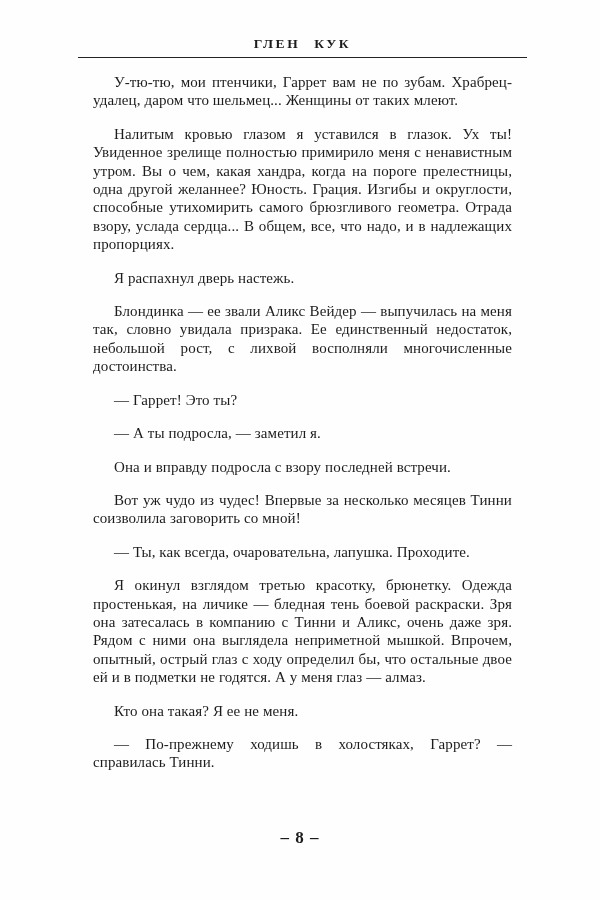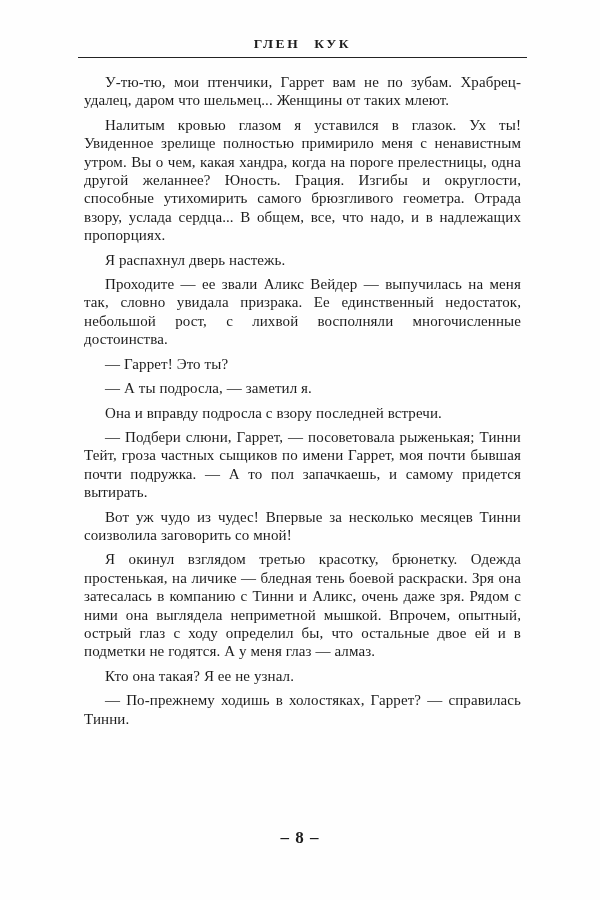--- a/index.html
+++ b/index.html
@@ -33,21 +33,21 @@
   }
   .head-rule {
     border: none;
     border-top: 1.5px solid #232323;
     margin: 5px 0 0 0;
   }
   .content {
     margin-top: 15px;
   }
   .para {
-    margin: 6px;
+    margin: 15px;
     font-size: 15px;
     line-height: 18.4px;
     text-align: justify;
     text-indent: 21px;
     letter-spacing: 0.1px;
     hyphens: auto;
   }
   .page-number {
     position: absolute;
     top: 828px;
@@ -65,25 +65,25 @@
 
 <div class="page">
   <div class="column">
     <div class="running-head">ГЛЕН КУК</div>
     <hr class="head-rule">
     <div class="content">
 
     <p class="para" lang="ru">У-тю-тю, мои птенчики, Гаррет вам не по зубам. Храбрец-удалец, даром что шельмец... Женщины от таких млеют.</p>
         <p class="para" lang="ru">Налитым кровью глазом я уставился в глазок. Ух ты! Увиденное зрелище полностью примирило меня с ненавистным утром. Вы о чем, какая хандра, когда на пороге прелестницы, одна другой желаннее? Юность. Грация. Изгибы и округлости, способные утихомирить самого брюзгливого геометра. Отрада взору, услада сердца... В общем, все, что надо, и в надлежащих пропорциях.</p>
         <p class="para" lang="ru">Я распахнул дверь настежь.</p>
-        <p class="para" lang="ru">Проходите — ее звали Аликс Вейдер — выпучилась на меня так, словно увидала призрака. Ее единственный недостаток, небольшой рост, с лихвой восполняли многочисленные достоинства.</p>
+        <p class="para" lang="ru">Блондинка — ее звали Аликс Вейдер — выпучилась на меня так, словно увидала призрака. Ее единственный недостаток, небольшой рост, с лихвой восполняли многочисленные достоинства.</p>
         <p class="para" lang="ru">— Гаррет! Это ты?</p>
         <p class="para" lang="ru">— А ты подросла, — заметил я.</p>
         <p class="para" lang="ru">Она и вправду подросла с взору последней встречи.</p>
-        <p class="para" lang="ru">— Подбери слюни, Гаррет, — посоветовала рыженькая; Тинни Тейт, гроза частных сыщиков по имени Гаррет, моя почти бывшая почти подружка. — А то пол запачкаешь, и самому придется вытирать.</p>
         <p class="para" lang="ru">Вот уж чудо из чудес! Впервые за несколько месяцев Тинни соизволила заговорить со мной!</p>
+        <p class="para" lang="ru">— Ты, как всегда, очаровательна, лапушка. Проходите.</p>
         <p class="para" lang="ru">Я окинул взглядом третью красотку, брюнетку. Одежда простенькая, на личике — бледная тень боевой раскраски. Зря она затесалась в компанию с Тинни и Аликс, очень даже зря. Рядом с ними она выглядела неприметной мышкой. Впрочем, опытный, острый глаз с ходу определил бы, что остальные двое ей и в подметки не годятся. А у меня глаз — алмаз.</p>
-        <p class="para" lang="ru">Кто она такая? Я ее не узнал.</p>
+        <p class="para" lang="ru">Кто она такая? Я ее не меня.</p>
         <p class="para" lang="ru">— По-прежнему ходишь в холостяках, Гаррет? — справилась Тинни.</p>
       </div>
   </div>
   <div class="page-number">– 8 –</div>
 </div>
 
 </body></html>

